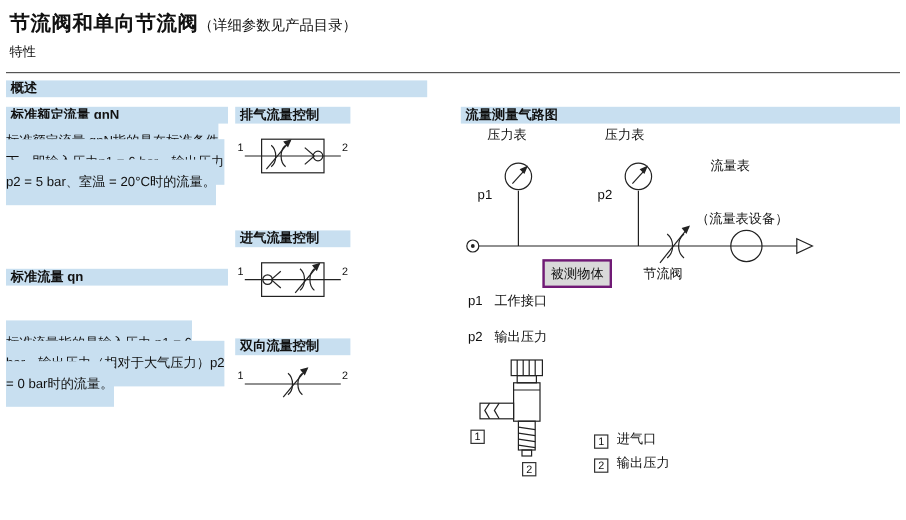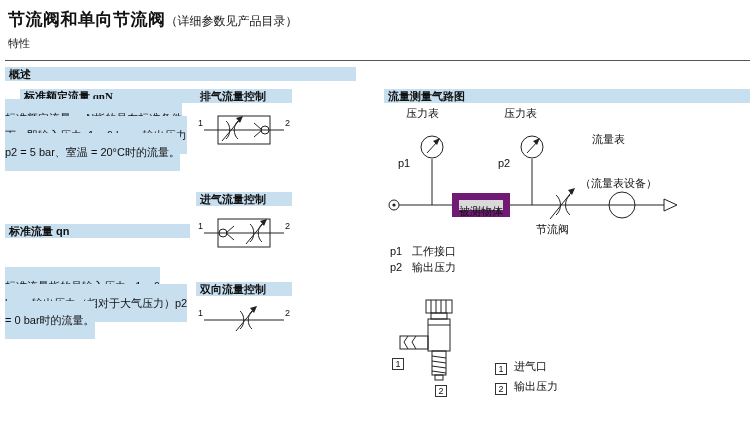--- a/index.html
+++ b/index.html
@@ -18,22 +18,22 @@
     background: #c8dff0; height: 14px; font-size: 11px; font-weight: bold;
     line-height: 14px; padding-left: 4px; white-space: nowrap; overflow: hidden;
   }
   .body-text { font-size: 11px; line-height: 17px; }
   .body-text span {
     background: #c8dff0; padding: 13px 0;
     box-decoration-break: clone; -webkit-box-decoration-break: clone;
   }
   .lbl { position: absolute; font-size: 11px; white-space: nowrap; line-height: 13px; }
   .dut-box {
-    position: absolute; background: #d9d9d9; border: 7px solid #701a75;
-    font-size: 11px; text-align: center; line-height: 22px;
+    position: absolute; background: #d9d9d9; border: 2px solid #701a75;
+    font-size: 11px; text-align: center; line-height: 22px; margin-top: 23px;
   }
   .numbox {
     position: absolute; width: 12px; height: 12px; border: 1px solid #333;
     font-size: 9px; line-height: 10px; text-align: center; background: #fff;
   }
   .nb {
     display: inline-block; width: 12px; height: 12px; border: 1px solid #333;
     font-size: 9px; line-height: 10px; text-align: center; margin-right: 7px;
     vertical-align: -2px; background: #fff;
   }
@@ -47,21 +47,21 @@
 <div class="page">
 
   <div class="abs" style="left:8px; top:8px;">
     <span class="title-main">节流阀和单向节流阀</span><span class="title-suffix">（详细参数见产品目录）</span>
   </div>
   <div class="abs subtitle" style="left:8px; top:36px;">特性</div>
   <div class="abs rule" style="left:5px; top:60px; width:745px;"></div>
 
   <div class="abs bar" style="left:5px; top:67px; width:351px;">概述</div>
 
-  <div class="abs bar" style="left:20px; top:89px; width:185px;font-family:Liberation Serif, serif;">标准额定流量 qnN</div>
+  <div class="abs bar" style="left:5px; top:89px; width:185px;">标准额定流量 qnN</div>
   <div class="abs body-text" style="left:5px; top:110px; width:183px;">
     <span>标准额定流量 qnN指的是在标准条件下，即输入压力p1 = 6 bar、输出压力 p2 = 5 bar、室温 = 20°C时的流量。</span>
   </div>
 
   <div class="abs bar" style="left:5px; top:224px; width:185px;">标准流量 qn</div>
   <div class="abs body-text" style="left:5px; top:278px; width:183px;">
     <span>标准流量指的是输入压力 p1 = 6 bar、输出压力（相对于大气压力）p2 = 0 bar时的流量。</span>
   </div>
 
   <div class="abs bar" style="left:196px; top:89px; width:96px;">排气流量控制</div>
@@ -158,21 +158,21 @@
     <div class="lbl" style="left:14px; top:54px;">p1</div>
     <div class="lbl" style="left:114px; top:54px;">p2</div>
     <div class="lbl" style="left:208px; top:30px;">流量表</div>
     <div class="lbl" style="left:196px; top:46px;margin-top:28px;">（流量表设备）</div>
     <div class="dut-box" style="left:68px; top:90px; width:58px; height:24px;">被测物体</div>
     <div class="lbl" style="left:152px; top:120px;">节流阀</div>
 
     <div class="lbl" style="left:6px; top:142px;">
       <span style="display:inline-block; width:22px;">p1</span><span>工作接口</span>
     </div>
-    <div class="lbl" style="left:6px; top:158px;">
+    <div class="lbl" style="left:6px; top:172px;">
       <span style="display:inline-block; width:22px;">p2</span><span>输出压力</span>
     </div>
   </div>
 
   <svg class="abs" style="left:398px; top:298px;" width="80" height="100" viewBox="0 0 80 100">
     <g>
       <rect class="stroke" x="28" y="2" width="26" height="13" fill="#fff"></rect>
       <line class="stroke" x1="33" y1="2" x2="33" y2="15"></line>
       <line class="stroke" x1="38" y1="2" x2="38" y2="15"></line>
       <line class="stroke" x1="43" y1="2" x2="43" y2="15"></line>

